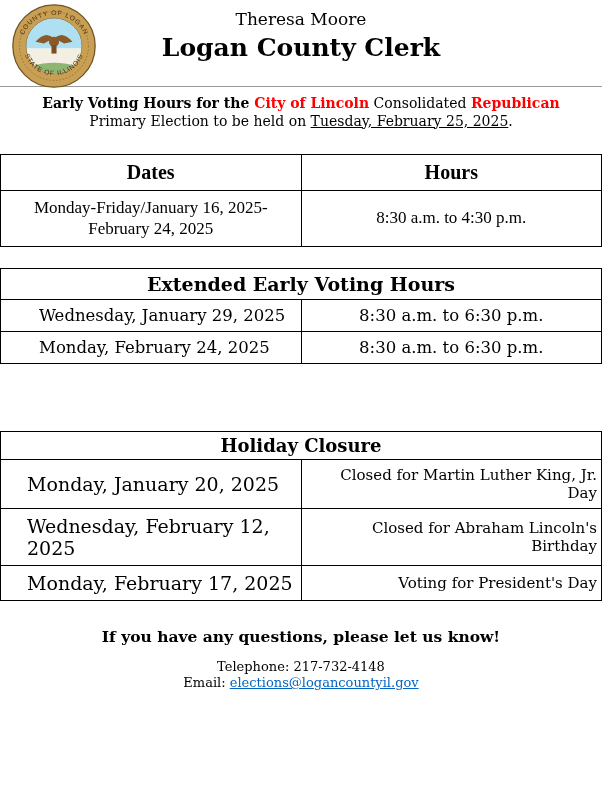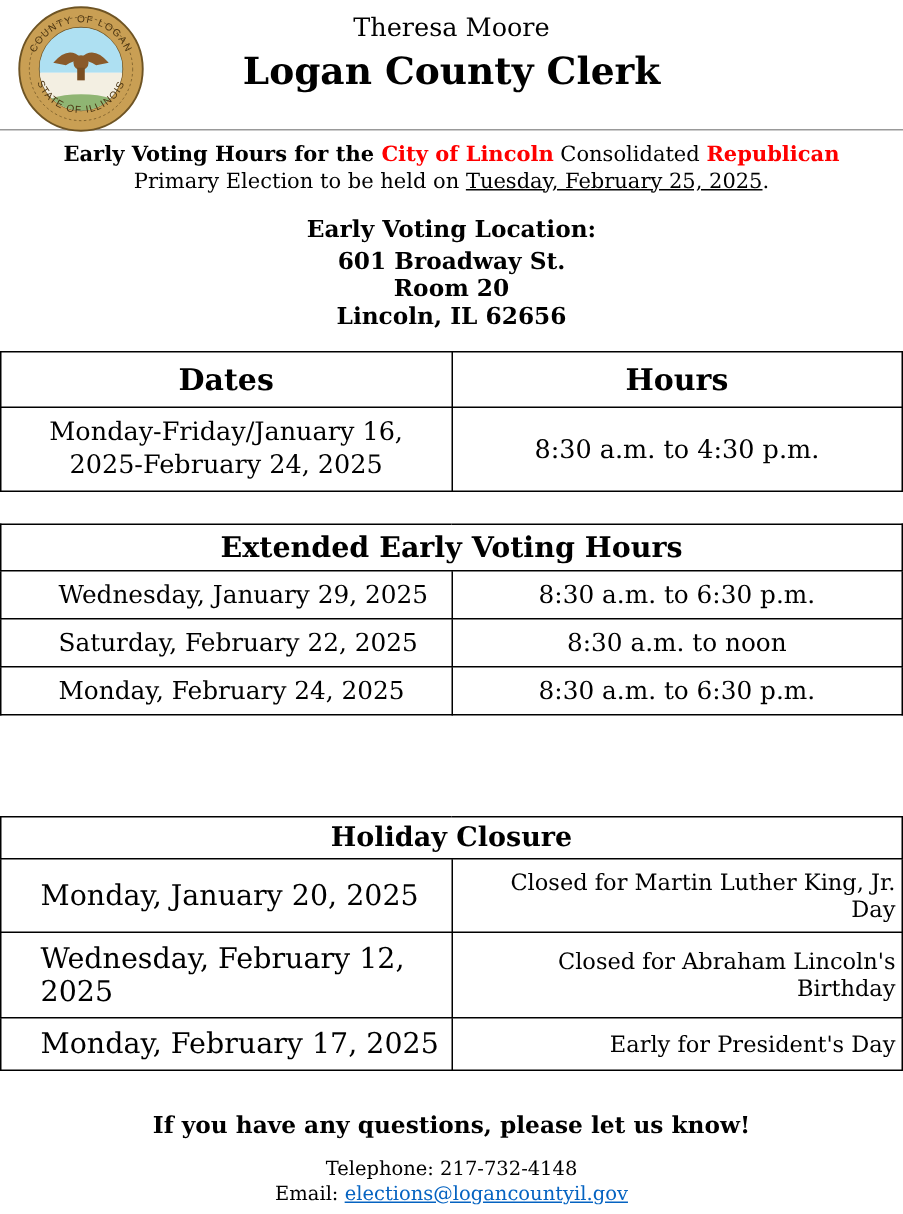--- a/index.html
+++ b/index.html
@@ -34,21 +34,21 @@
   .red { color: #FF0000; font-weight: 700; }
   .u { text-decoration: underline; }
 
   
   .location { text-align: center; margin-top: 14px; font-weight: 700; font-size: 15.5px; line-height: 1.2; }
   .location .loc-label { margin-bottom: 2px; }
 
   
   table { width: 100%; border-collapse: collapse; table-layout: fixed; }
   th, td { border: 1px solid #000; }
-  .tbl1 { margin-top: 14px; }
+  .tbl1 { margin-top: 24px; font-family: Liberation Serif, serif; }
   .tbl1 th { font-size: 20px; font-weight: 700; text-align: center; padding: 6px 4px; }
   .tbl1 td { font-size: 17px; text-align: center; padding: 6px 4px; height: 52px; }
   .tbl1 td .wrapbox { display: inline-block; max-width: 250px; line-height: 1.25; }
 
   .tbl2 { margin-top: 21px; }
   .tbl2 th { font-size: 19px; font-weight: 700; text-align: center; padding: 4px; }
   .tbl2 td { font-size: 16.5px; padding: 6px 4px; }
   .tbl2 td.date { text-align: left; padding-left: 38px; margin-top: 29px; }
   .tbl2 td.hours { text-align: center; }
 
@@ -98,26 +98,20 @@
     </svg>
     <div class="titles">
       <h1>Theresa Moore</h1>
       <h2>Logan County Clerk</h2>
     </div>
   </header>
   <hr class="head-rule">
 
   <p class="intro"><span class="b">Early Voting Hours</span><span class="b"> for the </span><span class="red">City of Lincoln</span><span> Consolidated </span><span class="red">Republican</span><span> Primary Election to be held on </span><span class="u">Tuesday, February 25, 2025</span><span>.</span></p>
 
-  <div class="location">
-    <div class="loc-label">Early Voting Location:</div>
-    <div>601 Broadway St.</div>
-    <div>Room 20</div>
-    <div>Lincoln, IL 62656</div>
-  </div>
 
   <table class="tbl1">
     <tbody>
         <tr>
       <th>Dates</th>
       <th>Hours</th>
     </tr>
     <tr>
       <td><span class="wrapbox">Monday-Friday/January 16, 2025-February 24, 2025</span></td>
       <td>8:30 a.m. to 4:30 p.m.</td>
@@ -128,24 +122,20 @@
   <table class="tbl2">
     <tbody>
         <tr>
       <th colspan="2">Extended Early Voting Hours</th>
     </tr>
     <tr>
       <td class="date">Wednesday, January 29, 2025</td>
       <td class="hours">8:30 a.m. to 6:30 p.m.</td>
     </tr>
     <tr>
-      <td class="date">Saturday, February 22, 2025</td>
-      <td class="hours">8:30 a.m. to noon</td>
-    </tr>
-    <tr>
       <td class="date">Monday, February 24, 2025</td>
       <td class="hours">8:30 a.m. to 6:30 p.m.</td>
     </tr>
   </tbody>
     </table>
 
   <table class="tbl3">
     <tbody>
         <tr>
       <th colspan="2">Holiday Closure</th>
@@ -153,21 +143,21 @@
     <tr>
       <td class="date">Monday, January 20, 2025</td>
       <td class="closure">Closed for Martin Luther King, Jr. Day</td>
     </tr>
     <tr>
       <td class="date">Wednesday, February 12, 2025</td>
       <td class="closure">Closed for Abraham Lincoln's Birthday</td>
     </tr>
     <tr>
       <td class="date">Monday, February 17, 2025</td>
-      <td class="closure">Early for President's Day</td>
+      <td class="closure">Voting for President's Day</td>
     </tr>
   </tbody>
     </table>
 
   <p class="questions">If you have any questions, please let us know!</p>
 
   <div class="contact">
     <div>Telephone: 217-732-4148</div>
     <div><span>Email: </span><a>elections@logancountyil.gov</a></div>
 

